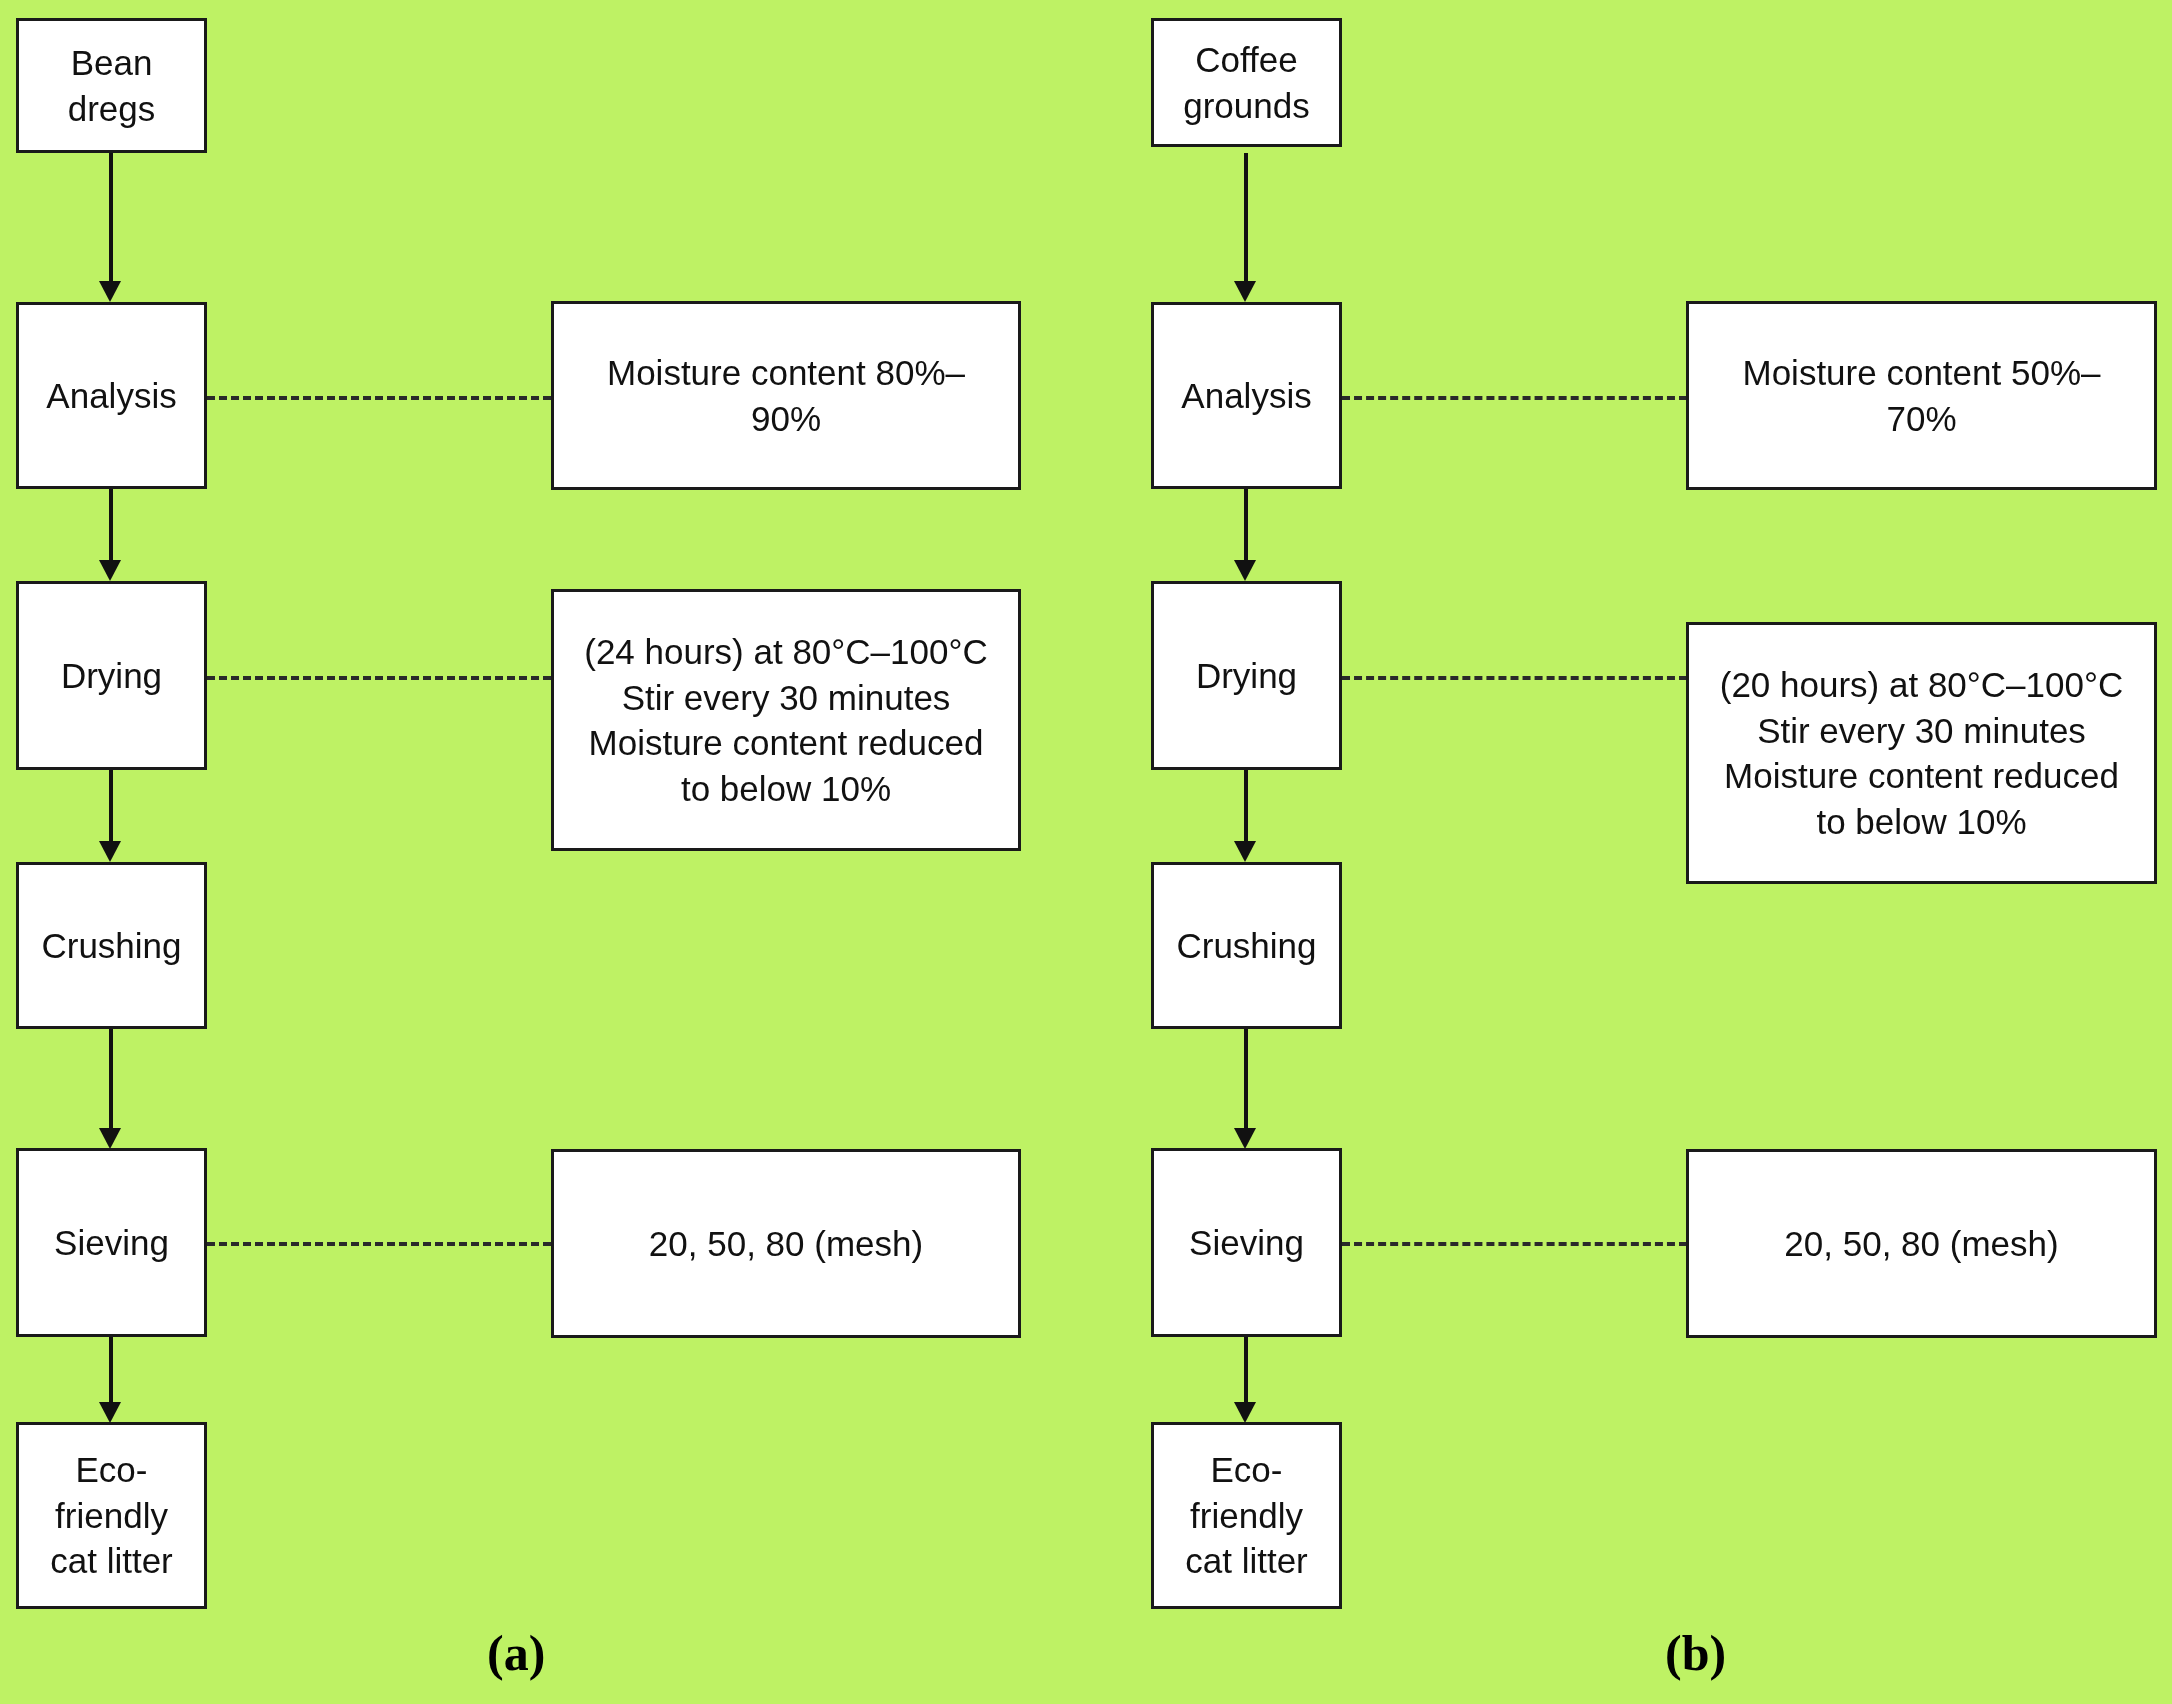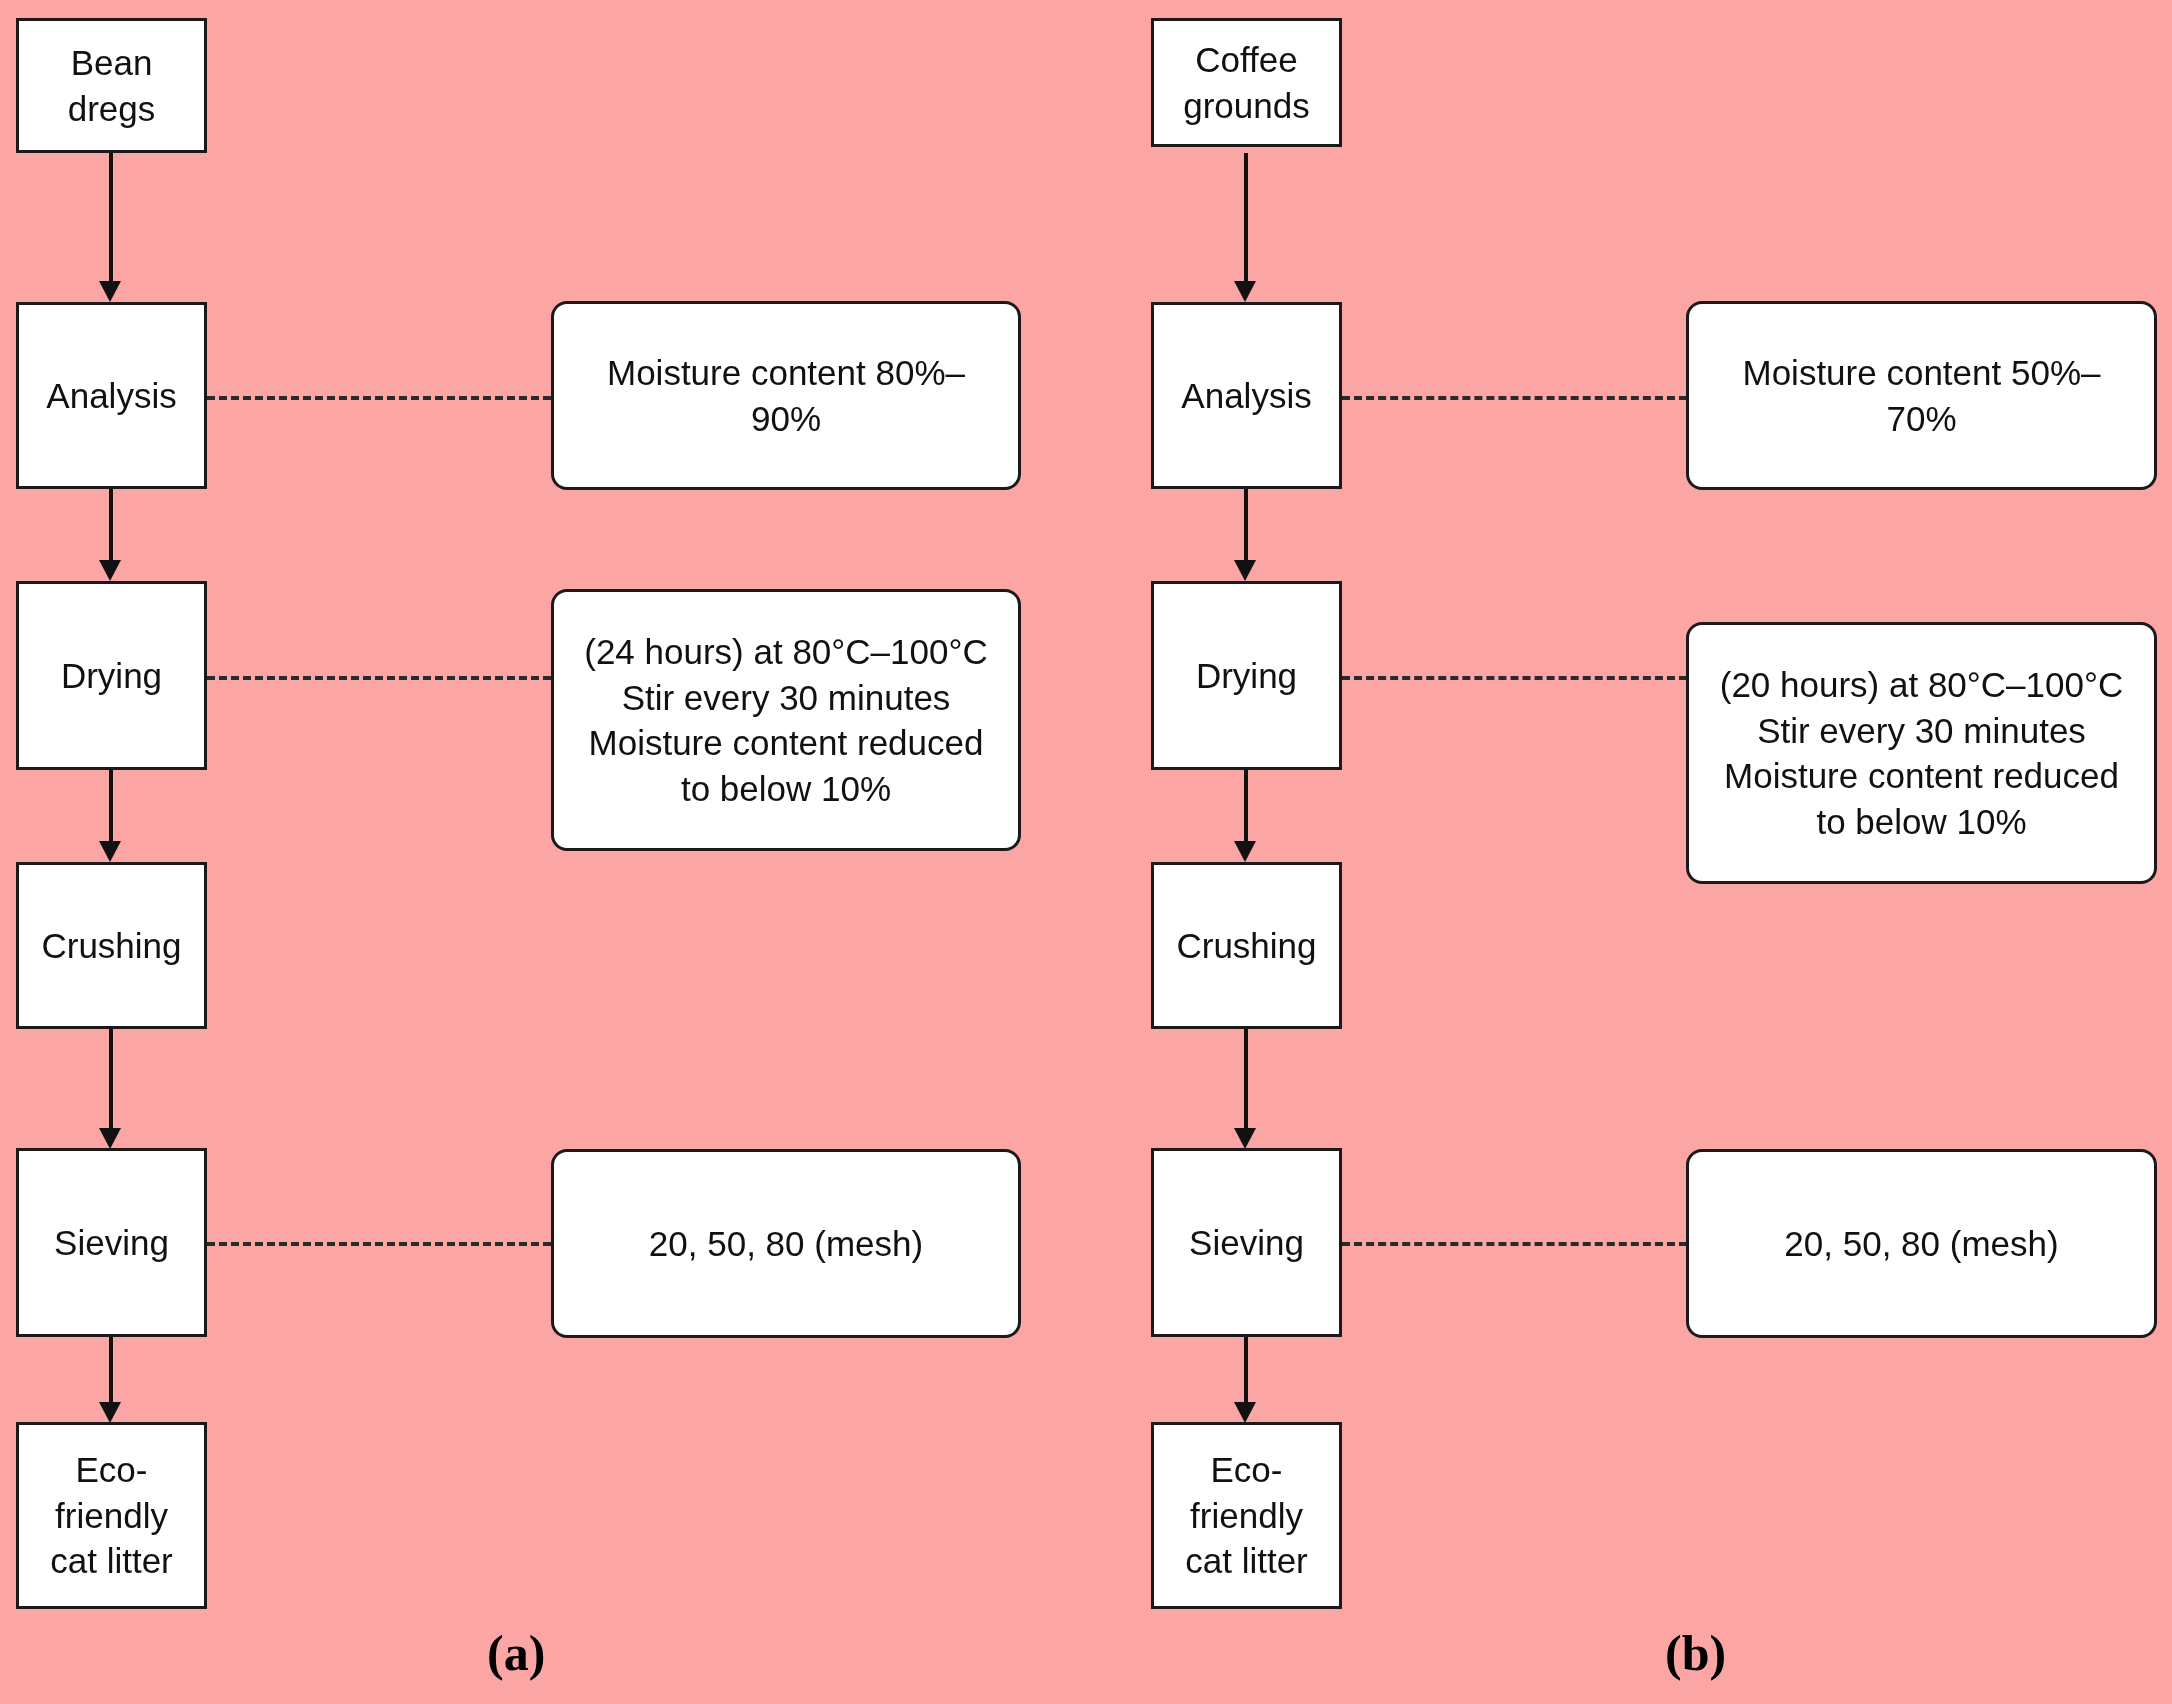--- a/index.html
+++ b/index.html
@@ -1,37 +1,37 @@
 <!DOCTYPE html>
 <html style="font-size:9.7px"><head>
 <meta charset="utf-8">
 <style>
   html,body{margin:0;padding:0;background:#ffffff;}
   body{width:2172px;height:1704px;font-family:"Liberation Sans",sans-serif;color:#000;}
-  #stage{position:relative;width:2172px;height:1704px;overflow:hidden;background:#fca5a5;}
+  #stage{position:relative;width:2172px;height:1704px;overflow:hidden;background:#bef264;}
 
   .panel{position:absolute;top:0;height:1704px;}
   #panel-a{left:0;width:1090px;}
   #panel-b{left:1135px;width:1038px;}
 
   .node{
     position:absolute;
     box-sizing:border-box;
     border:3px solid #1a1a1a;
     background:#ffffff;
     display:flex;
     align-items:center;
     justify-content:center;
     text-align:center;
     line-height:1.30;
     font-size:35px;
     color:#111;
     padding:3.7px 8.5px;
   }
-  .node.note{font-size:35px;border-radius:16px;}
+  .node.note{font-size:35px;}
   .node .txt{white-space:pre-line;display:block;width:100%;}
 
   
   .arrow{position:absolute;width:0;}
   .arrow .shaft{
     position:absolute;left:-1.8px;top:0;width:3.7px;background:#111;
   }
   .arrow .head{
     position:absolute;left:-11.6px;width:0;height:0;
     border-left:11.6px solid transparent;

